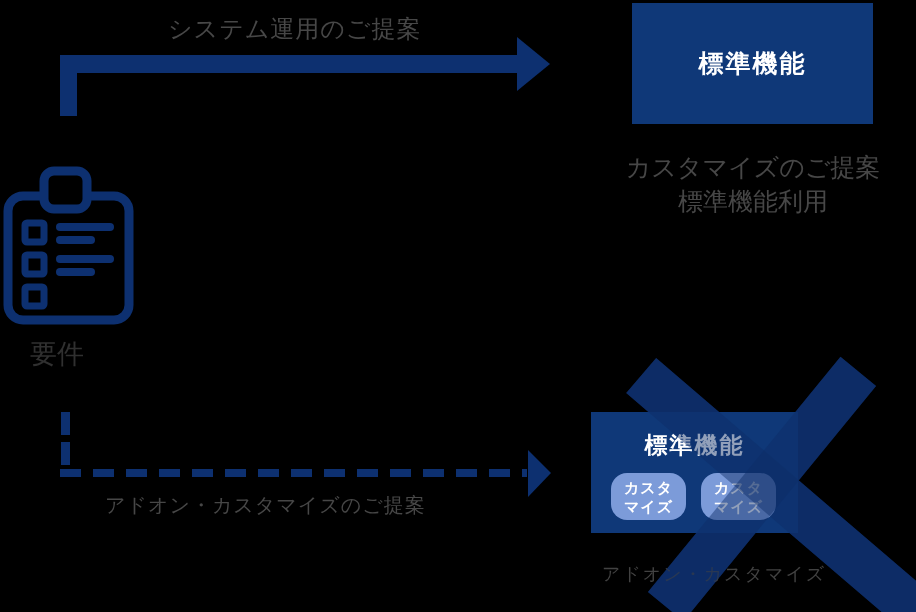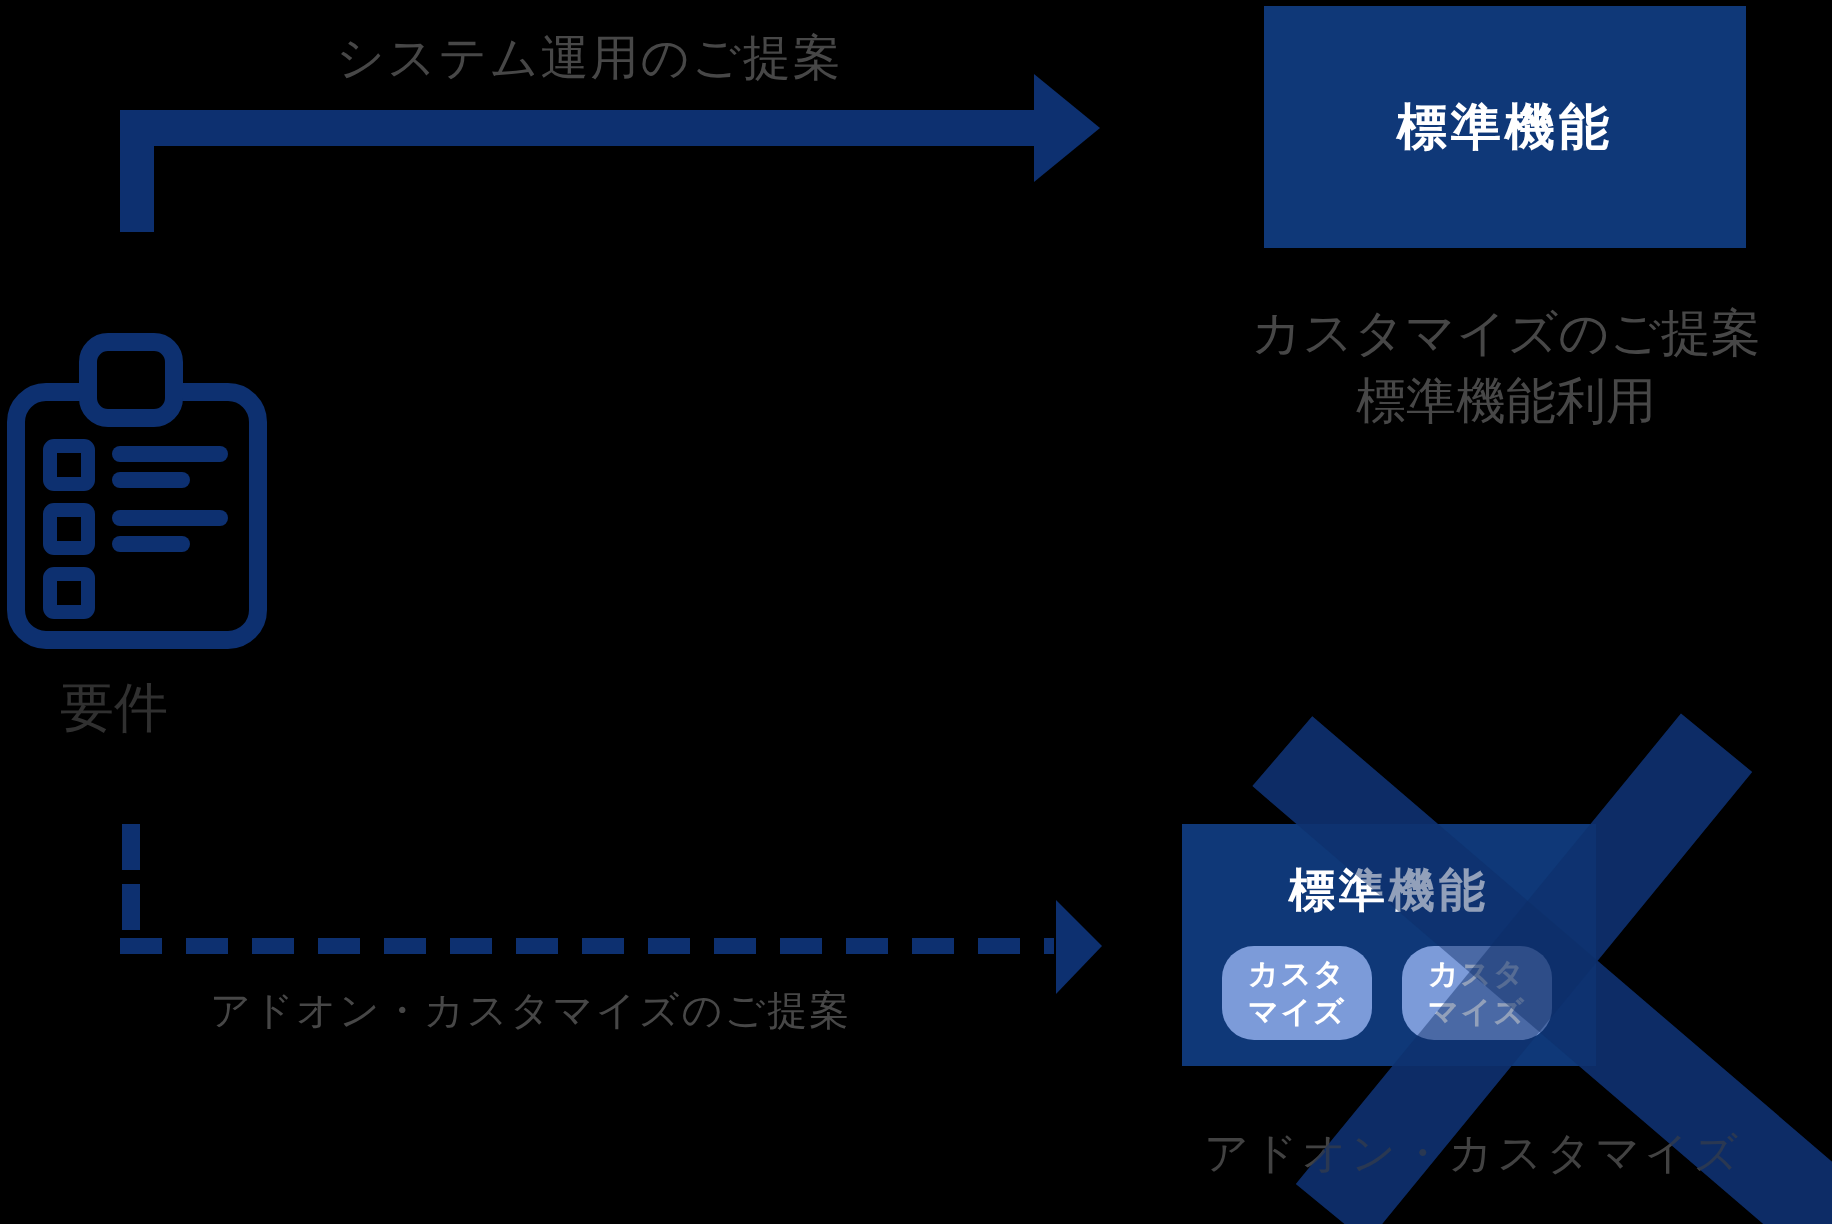--- a/index.html
+++ b/index.html
@@ -7,21 +7,21 @@
     position:relative;width:916px;height:612px;background:#000;
     overflow:hidden;font-family:"Liberation Sans",sans-serif;
   }
   .abs{position:absolute;}
   
   .glabel{color:#474747;white-space:nowrap;}
   .top-arrow-label{left:168px;top:13px;font-size:24px;letter-spacing:1px;z-index:2;}
   .top-caption{left:612px;top:150px;width:282px;text-align:center;font-size:25px;line-height:34px;z-index:2;white-space:normal;}
   .req-label{left:30px;top:336px;font-size:27px;font-weight:normal;color:#303030;z-index:2;}
   .bottom-arrow-label{left:105px;top:492px;font-size:20px;letter-spacing:1px;z-index:2;}
-  .bottom-caption{left:602px;top:562px;font-size:22px;letter-spacing:2px;color:#424242;z-index:2;}
+  .bottom-caption{left:602px;top:562px;font-size:18px;letter-spacing:2px;color:#424242;z-index:2;}
   
   .arrow-h{left:60px;top:55px;width:458px;height:18px;background:#0d3070;z-index:2;}
   .arrow-v{left:60px;top:55px;width:17px;height:61px;background:#0d3070;z-index:2;}
   .arrow-head{left:517px;top:37px;width:0;height:0;border-top:27px solid transparent;
     border-bottom:27px solid transparent;border-left:33px solid #0d3070;z-index:2;}
   
   .dash-v1{left:61px;top:412px;width:9px;height:23px;background:#0d3070;z-index:2;}
   .dash-v2{left:61px;top:442px;width:9px;height:23px;background:#0d3070;z-index:2;}
   .dash-h{left:60px;top:469px;width:467px;height:8px;z-index:2;
     background:repeating-linear-gradient(90deg,#0d3070 0 21px,transparent 21px 33px);}

